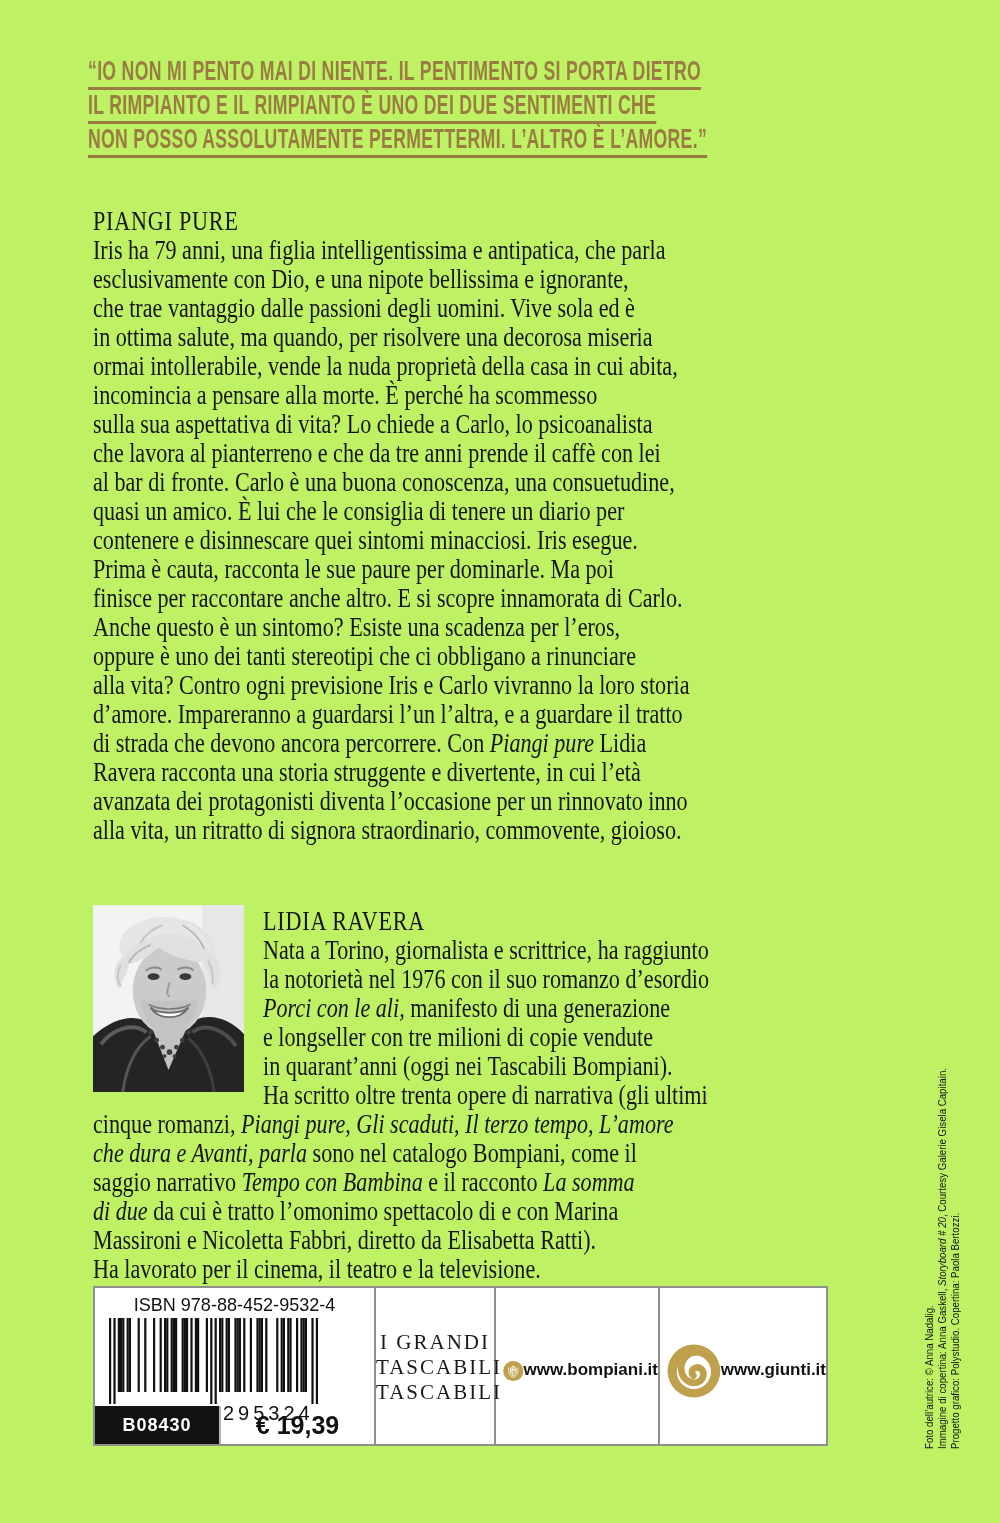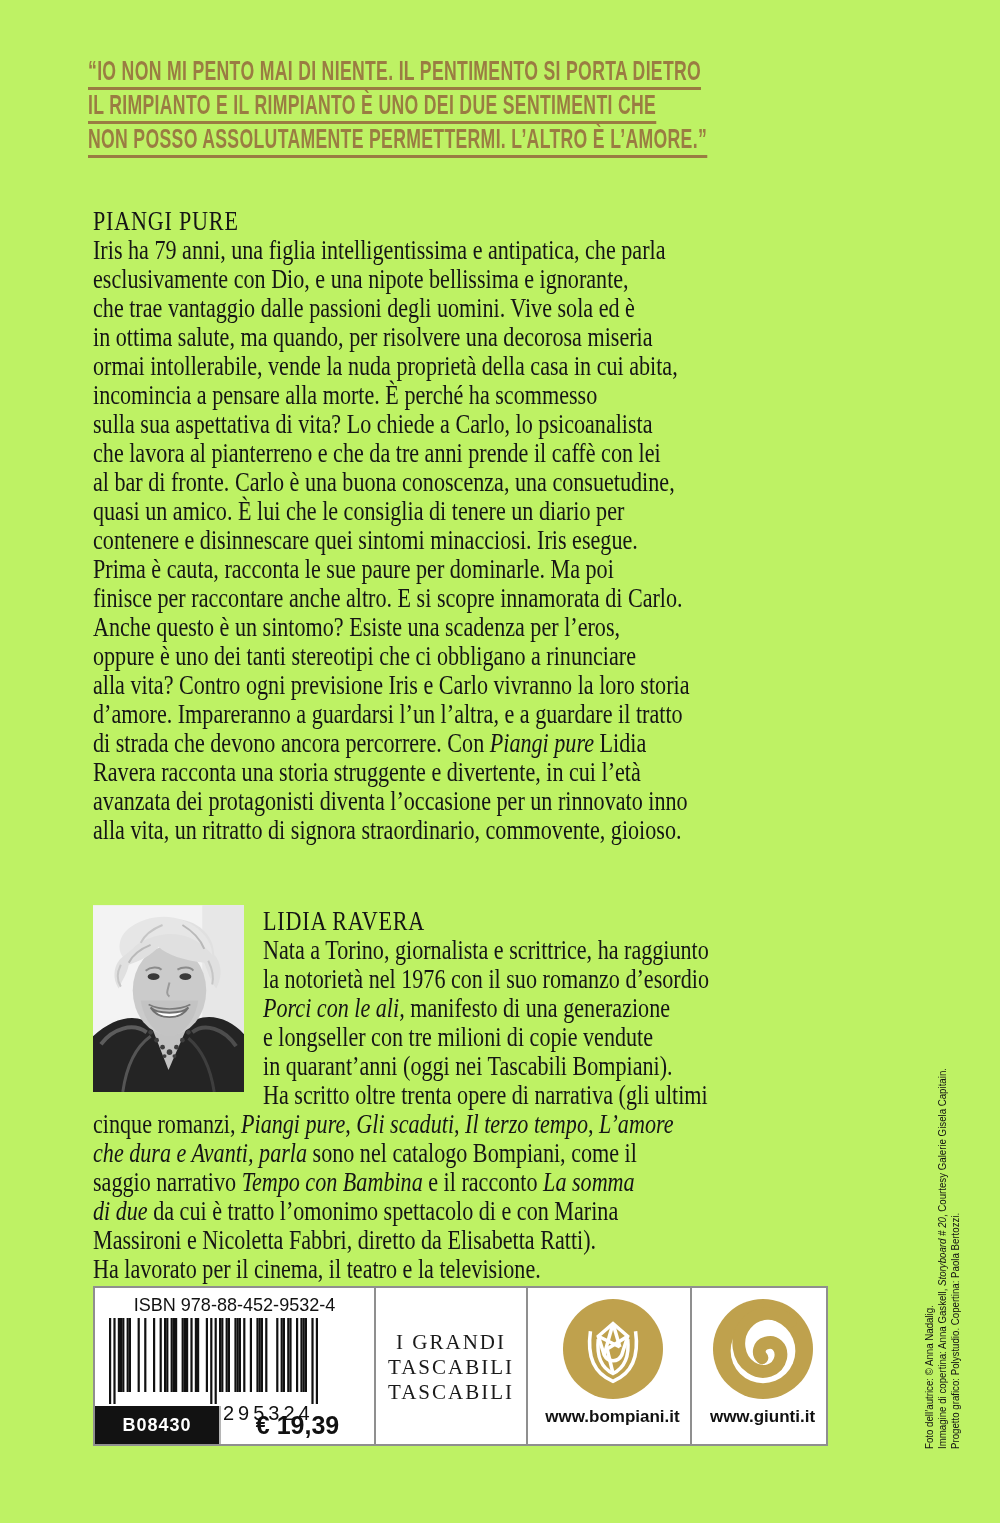--- a/index.html
+++ b/index.html
@@ -25,22 +25,22 @@
   .author-row{display:flex;align-items:flex-start;margin-top:48px;}
   .photo{width:151px;height:187px;flex:none;margin-right:19px;}
   .author-col{padding-top:1px;}
 
   
   .bottom-box{position:absolute;left:93px;top:1286px;width:735px;height:160px;
               border:2px solid var(--line-gray);box-sizing:border-box;display:flex;
               font-family:"Liberation Sans",sans-serif;background:#fff;}
   .cell{border-right:2px solid var(--line-gray);box-sizing:border-box;position:relative;}
   .cell-isbn{width:281px;flex:none;}
-  .cell-imprint{width:152px;flex:none;}
-  .cell-logo{width:164px;flex:none;display:flex;flex-direction:column;align-items:center;padding-left:7px;}
+  .cell-imprint{width:120px;flex:none;}
+  .cell-logo{width:164px;flex:none;display:flex;flex-direction:row;align-items:center;padding-left:7px;}
   .cell-logo.last{flex:1;border-right:none;}
   .isbn-label{text-align:center;font-size:19px;margin-top:6px;white-space:nowrap;
               transform:scaleX(.95);transform-origin:50% 50%;color:#111;}
   .barcode-wrap{display:flex;justify-content:flex-start;margin-top:2px;}
   .code-row{position:absolute;left:0;right:0;bottom:0;height:38px;display:flex;}
   .code-box{width:124px;background:#121212;color:#fff;font-weight:bold;font-size:18px;
             letter-spacing:1px;display:flex;align-items:center;justify-content:center;}
   .price{flex:1;display:flex;align-items:center;justify-content:center;
          font-weight:bold;font-size:25px;color:#111;border-left:2px solid #b5b5b5;}
   .imprint{margin-top:42px;text-align:center;font-family:"Liberation Serif",serif;}

